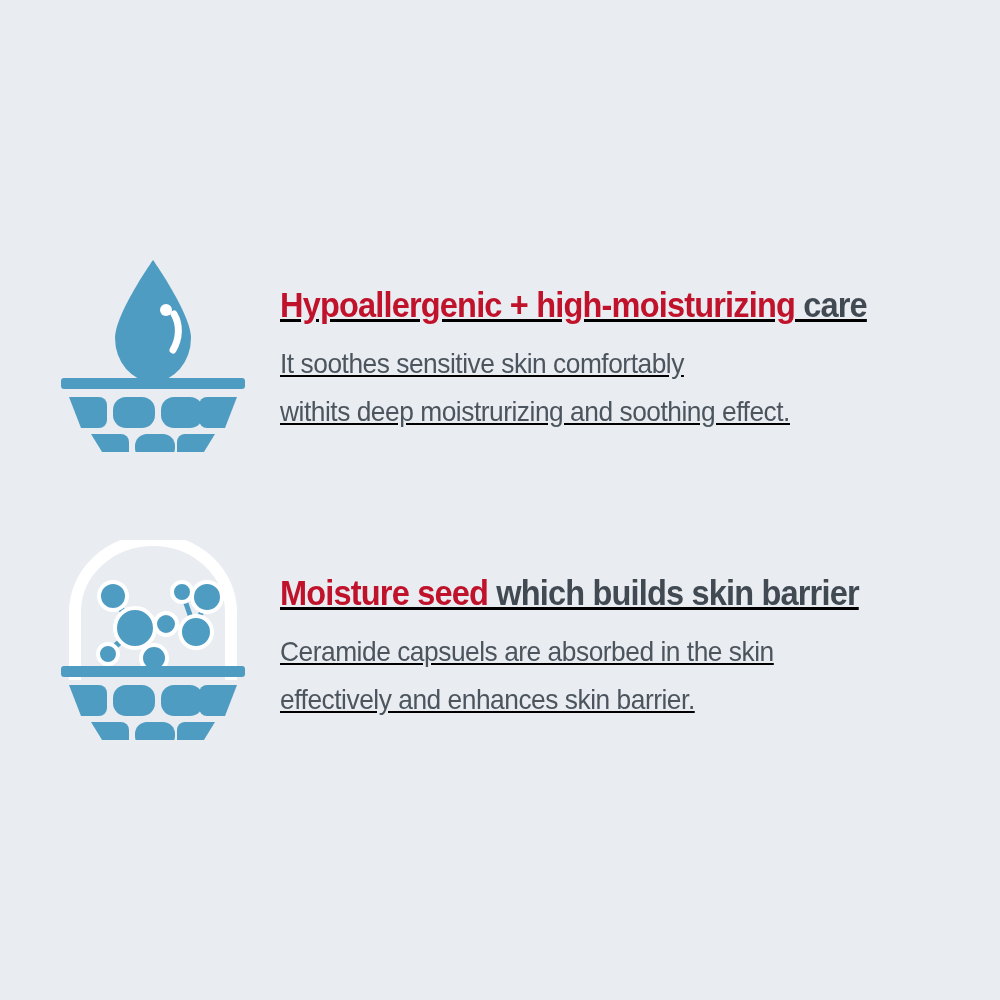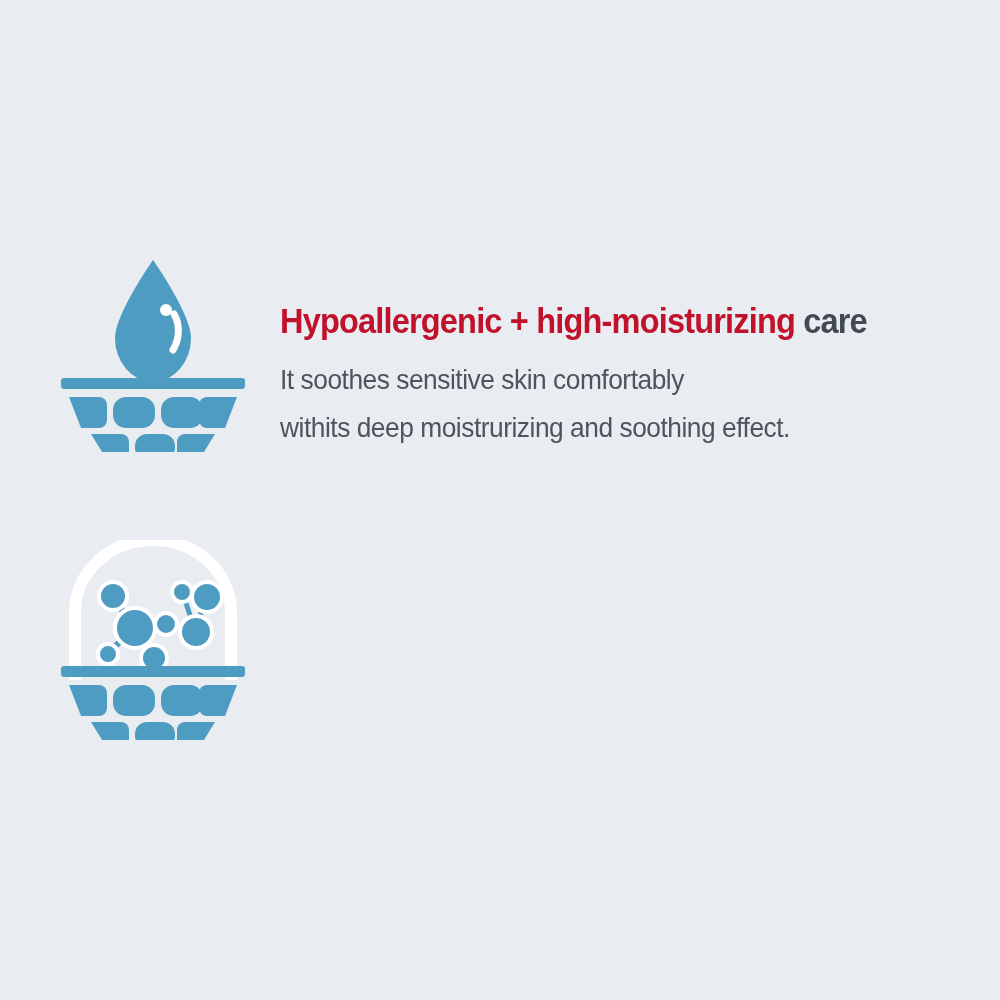--- a/index.html
+++ b/index.html
@@ -19,21 +19,22 @@
     width: 1000px;
     height: 1000px;
     box-sizing: border-box;
   }
 
   .feature-block {
     position: absolute;
     left: 0;
     width: 1000px;
     display: flex;
-    align-items: flex-end;
+    align-items: center;
+    text-decoration: underline;
   }
 
   #block-1 { top: 252px; }
   #block-2 { top: 540px; }
 
   .icon-wrap {
     width: 210px;
     min-width: 210px;
     height: 200px;
     margin-left: 48px;
@@ -170,15 +171,24 @@
           <path d="M162 182 L132 182 A8 8 0 0 0 124 190 L124 200 A8 8 0 0 0 132 208 L146 208 Z" fill="#4f9cc2"></path>
         </g>
 
         <g>
           <path d="M70 214 Q88 214 99 223 Q84 223 70 214 Z" fill="#4f9cc2"></path>
           <path d="M130 214 Q112 214 101 223 Q116 223 130 214 Z" fill="#4f9cc2"></path>
         </g>
       </svg>
     </div>
 
+    <div class="text-wrap">
+      <div class="feature-heading">
+        <span class="accent">Moisture seed</span><span> which builds skin barrier</span>
+      </div>
+      <div class="feature-body">
+        <span class="body-line">Ceramide capsuels are absorbed in the skin</span>
+        <span class="body-line">effectively and enhances skin barrier.</span>
+      </div>
+    </div>
   </div>
 
 </div>
 
 </body></html>

